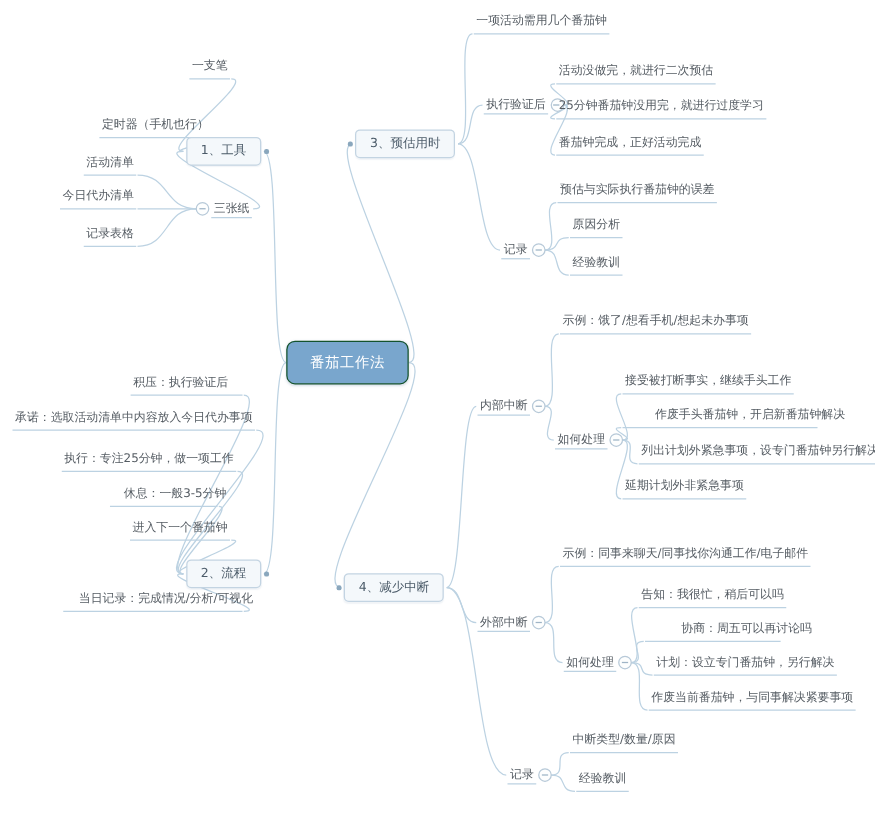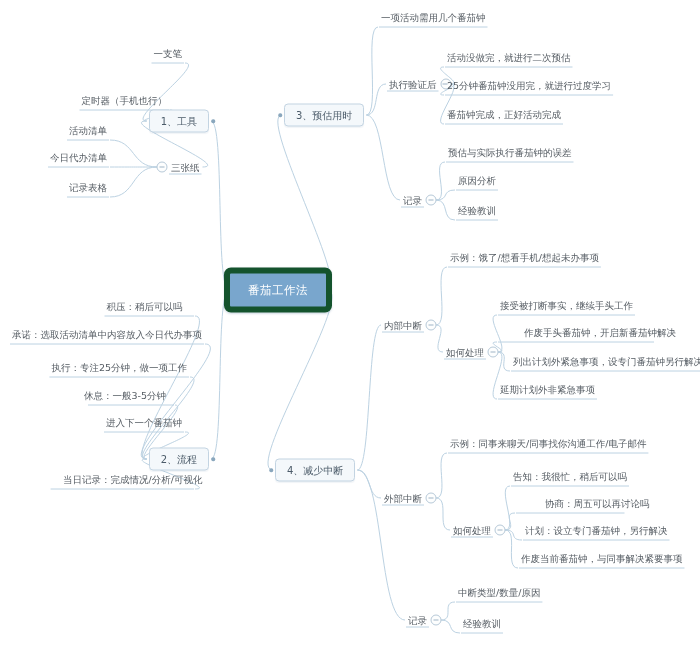--- a/index.html
+++ b/index.html
@@ -35,21 +35,21 @@
     color:#4b5b69;
     font-size:10px;
     box-shadow:0 1px 1px rgba(120,150,175,.10);
   }
 
   
   .root{
     position:absolute;
     transform:translate(-50%,-50%);
     background:#79a6cd;
-    border:6px solid #14532d;
+    border:1px solid #14532d;
     border-radius:7px;
     color:#ffffff;
     font-size:11.5px;
     padding:9px 18px;
     letter-spacing:.5px;
     box-shadow:0 1px 2px rgba(90,125,160,.25);
   }
 
   
   .toggle{
@@ -169,24 +169,24 @@
       <div class="dot" style="left: 213px; top: 459px;"></div>
       <div class="dot" style="left: 280px; top: 115px;"></div>
       <div class="dot" style="left: 271px; top: 470px;"></div>
       <div class="node leaf" style="top: 53px; left: 150.5px;"><span class="txt">一支笔</span></div>
       <div class="node leaf" style="top: 100px; left: 78.5px;"><span class="txt">定时器（手机也行）</span></div>
       <div class="node leaf" style="top: 167px; left: 168px;"><span class="txt">三张纸</span></div>
       <div class="toggle" style="left: 162px; top: 167px;"></div>
       <div class="node leaf" style="top: 130px; left: 66px;"><span class="txt">活动清单</span></div>
       <div class="node leaf" style="top: 157px; left: 47px; text-align: center;"><span class="txt">今日代办清单</span></div>
       <div class="node leaf" style="top: 187px; left: 66px;"><span class="txt">记录表格</span></div>
-      <div class="node leaf" style="top: 306px; left: 103.5px;"><span class="txt">积压：稍后可以吗</span></div>
+      <div class="node leaf" style="top: 306px; left: 103.5px;"><span class="txt">积压：执行验证后</span></div>
       <div class="node leaf" style="top: 334px; left: 9px;"><span class="txt">承诺：选取活动清单中内容放入今日代办事项</span></div>
       <div class="node leaf" style="top: 367px; left: 48.4062px;"><span class="txt">执行：专注25分钟，做一项工作</span></div>
-      <div class="node leaf" style="top: 395px; left: 81px;"><span class="txt">休息：一般3-5分钟</span></div>
+      <div class="node leaf" style="top: 395px; left: 96px;"><span class="txt">休息：一般3-5分钟</span></div>
       <div class="node leaf" style="top: 422px; left: 103px;"><span class="txt">进入下一个番茄钟</span></div>
       <div class="node leaf" style="top: 479px; left: 60px;"><span class="txt">当日记录：完成情况/分析/可视化</span></div>
       <div class="node leaf" style="top: 17px; left: 378px;"><span class="txt">一项活动需用几个番茄钟</span></div>
       <div class="node leaf" style="top: 84px; left: 386px;"><span class="txt">执行验证后</span></div>
       <div class="toggle" style="left: 445.5px; top: 84px;"></div>
       <div class="node leaf" style="top: 57px; left: 444px;"><span class="txt">活动没做完，就进行二次预估</span></div>
       <div class="node leaf" style="top: 85px; left: 444px;"><span class="txt">25分钟番茄钟没用完，就进行过度学习</span></div>
       <div class="node leaf" style="top: 114px; left: 444px;"><span class="txt">番茄钟完成，正好活动完成</span></div>
       <div class="node leaf" style="top: 200px; left: 400px;"><span class="txt">记录</span></div>
       <div class="toggle" style="left: 431px; top: 200px;"></div>

